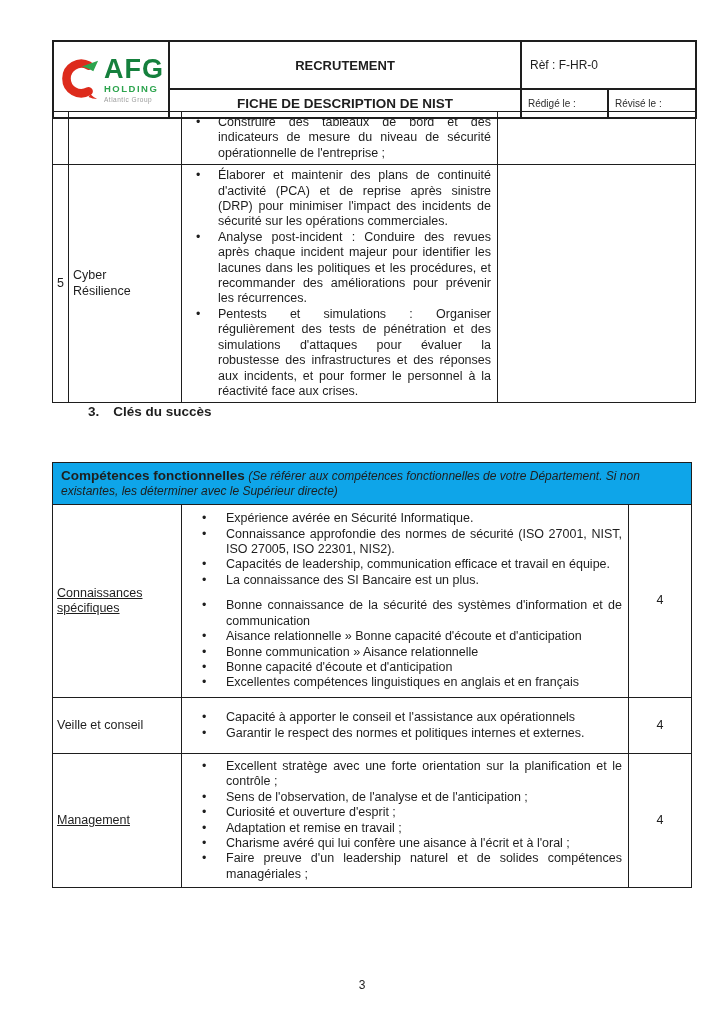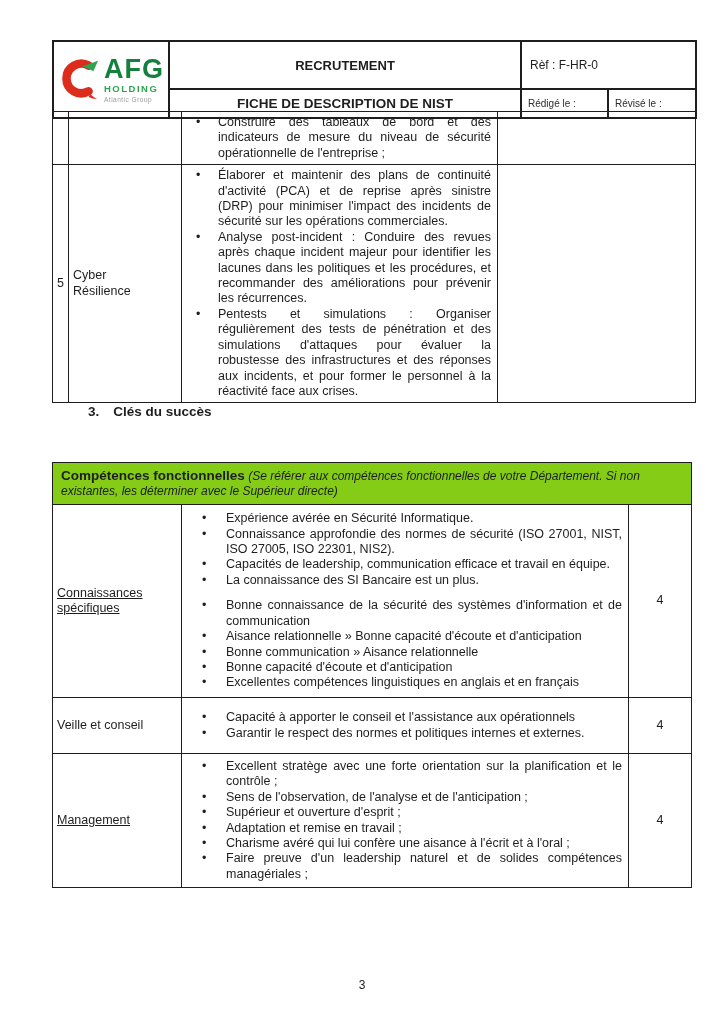--- a/index.html
+++ b/index.html
@@ -43,21 +43,21 @@
   .niveau-line{position:absolute;left:52px;top:423px;width:643px;padding-left:115px;box-sizing:border-box;font-size:13.5px;}
   .niveau-line .b{font-weight:bold;}
   .niveau-line .i{font-style:italic;font-size:12px;}
   .echelle-line{position:absolute;left:52px;top:441px;width:643px;text-align:center;font-style:italic;font-size:12px;}
 
   
   .comp-table{position:absolute;left:52px;top:462px;width:639px;font-size:12.5px;line-height:15.4px;}
   .comp-table th{background:#bfbfbf;text-align:center;vertical-align:middle;padding:3px;}
   .th-main{font-weight:bold;font-size:13px;display:block;}
   .th-sub{font-style:italic;font-size:10.5px;display:block;margin-top:3px;}
-  .band-cell{background:#84cc16;padding:0 8px;vertical-align:middle;}
+  .band-cell{background:#0ea5e9;padding:0 8px;vertical-align:middle;}
   .band-bold{font-weight:bold;font-size:13.5px;}
   .band-italic{font-style:italic;font-size:12px;}
   .comp-label{padding:2px 4px;vertical-align:middle;font-size:12.5px;}
   .comp-label.u .lbl{text-decoration:underline;}
   .comp-desc{padding:4px 6px;vertical-align:middle;}
   .comp-desc ul.blt li{padding-left:38px;}
   .comp-desc ul.blt li::before{left:14px;}
   .grp-b{margin-top:10px !important;}
   .comp-lvl{text-align:center;vertical-align:middle;font-size:12.5px;}
 
@@ -188,21 +188,21 @@
       <td class="comp-lvl">4</td>
     </tr>
     <tr style="height:134px;">
       <td class="comp-label u">
         <span class="lbl">Management</span>
       </td>
       <td class="comp-desc">
         <ul class="blt">
           <li>Excellent stratège avec une forte orientation sur la planification et le contrôle ;</li>
           <li>Sens de l'observation, de l'analyse et de l'anticipation ;</li>
-          <li>Supérieur et ouverture d'esprit ;</li>
+          <li>Curiosité et ouverture d'esprit ;</li>
           <li>Adaptation et remise en travail ;</li>
           <li>Charisme avéré qui lui confère une aisance à l'écrit et à l'oral ;</li>
           <li>Faire preuve d'un leadership naturel et de solides compétences managériales ;</li>
         </ul>
       </td>
       <td class="comp-lvl">4</td>
     </tr>
   </tbody>
     </table>
 

